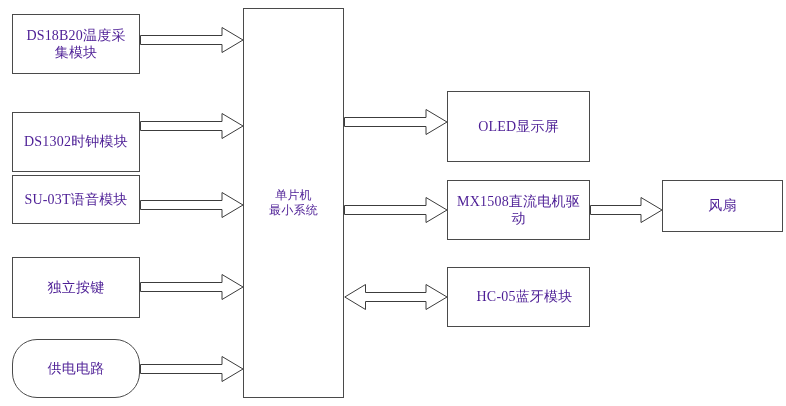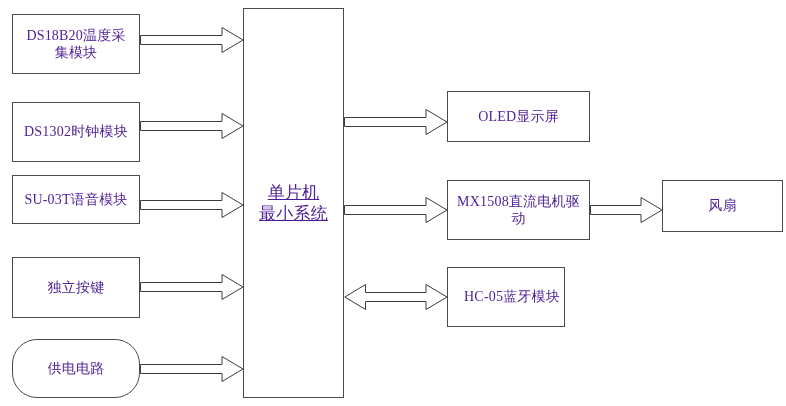--- a/index.html
+++ b/index.html
@@ -31,22 +31,21 @@
     font-size: 14px;
     letter-spacing: 0.2px;
     padding: 2px 4px;
   }
   .node-label {
     display: block;
     width: 100%;
     white-space: pre-line;
   }
   .mcu {
-    font-size: 17px;
-    text-decoration: underline;
+    font-size: 12px;
   }
   .conn {
     position: absolute;
     pointer-events: none;
   }
   .conn svg {
     display: block;
     overflow: visible;
   }
   .arrow-shape {
@@ -59,51 +58,51 @@
 </head>
 <body>
 
 <div id="canvas">
 
   <div class="node" style="left:12px; top:14px; width:128px; height:60px;">
     <span class="node-label">DS18B20温度采
 集模块</span>
   </div>
 
-  <div class="node" style="left:12px; top:102px; width:128px; height:60px;">
+  <div class="node" style="left:12px; top:112px; width:128px; height:60px;">
     <span class="node-label">DS1302时钟模块</span>
   </div>
 
   <div class="node" style="left:12px; top:175px; width:128px; height:49px;">
     <span class="node-label">SU-03T语音模块</span>
   </div>
 
   <div class="node" style="left:12px; top:257px; width:128px; height:61px;justify-content:center;">
     <span class="node-label">独立按键</span>
   </div>
 
   <div class="node" style="left:12px; top:339px; width:128px; height:59px;border-radius:25px;">
     <span class="node-label">供电电路</span>
   </div>
 
   <div class="node mcu" style="left:243px; top:8px; width:101px; height:390px;">
     <span class="node-label">单片机
 最小系统</span>
   </div>
 
-  <div class="node" style="left:447px; top:91px; width:143px; height:51px;">
+  <div class="node" style="left:447px; top:91px; width:143px; height:71px;">
     <span class="node-label">OLED显示屏</span>
   </div>
 
   <div class="node" style="left:447px; top:180px; width:143px; height:60px;font-family:Liberation Serif, serif;">
     <span class="node-label">MX1508直流电机驱
 动</span>
   </div>
 
-  <div class="node" style="left:447px; top:267px; width:118px; height:60px;padding-left:16px;">
+  <div class="node" style="left:447px; top:267px; width:143px; height:60px;padding-left:16px;">
     <span class="node-label">HC-05蓝牙模块</span>
   </div>
 
   <div class="node" style="left:662px; top:180px; width:121px; height:52px;">
     <span class="node-label">风扇</span>
   </div>
 
   <div class="conn" style="left:140px; top:26px; width:104px; height:28px;">
     <svg width="104" height="28" viewBox="0 0 104 28">
       <path class="arrow-shape" d="M0.5,9.5 L82,9.5 L82,1.5 L103,14 L82,26.5 L82,18.5 L0.5,18.5 Z"></path>

